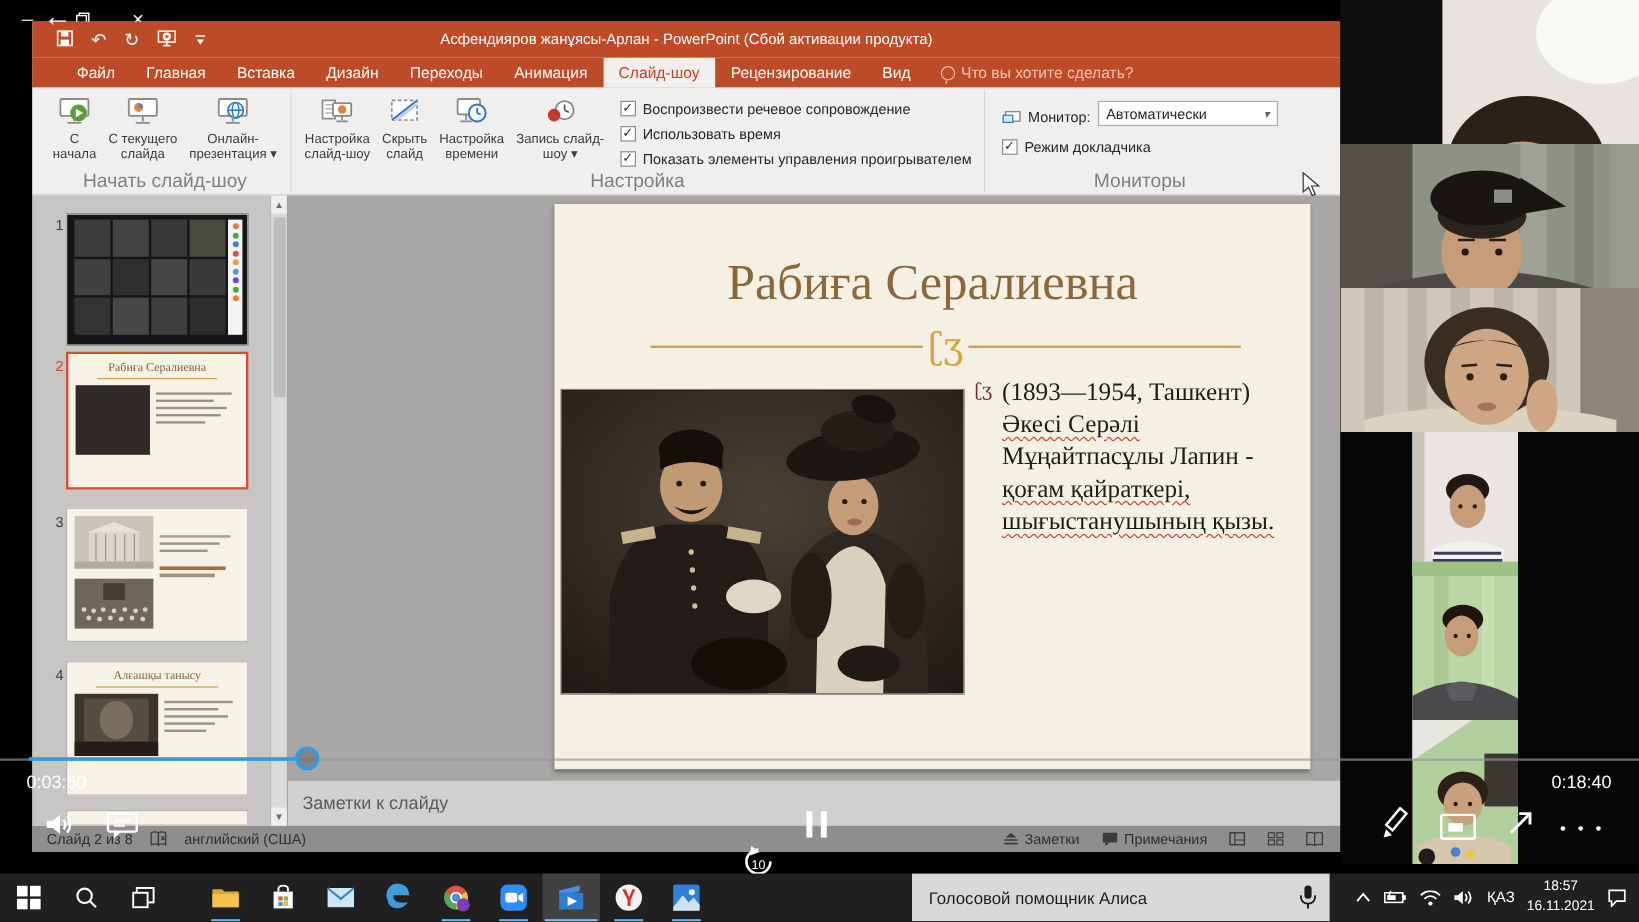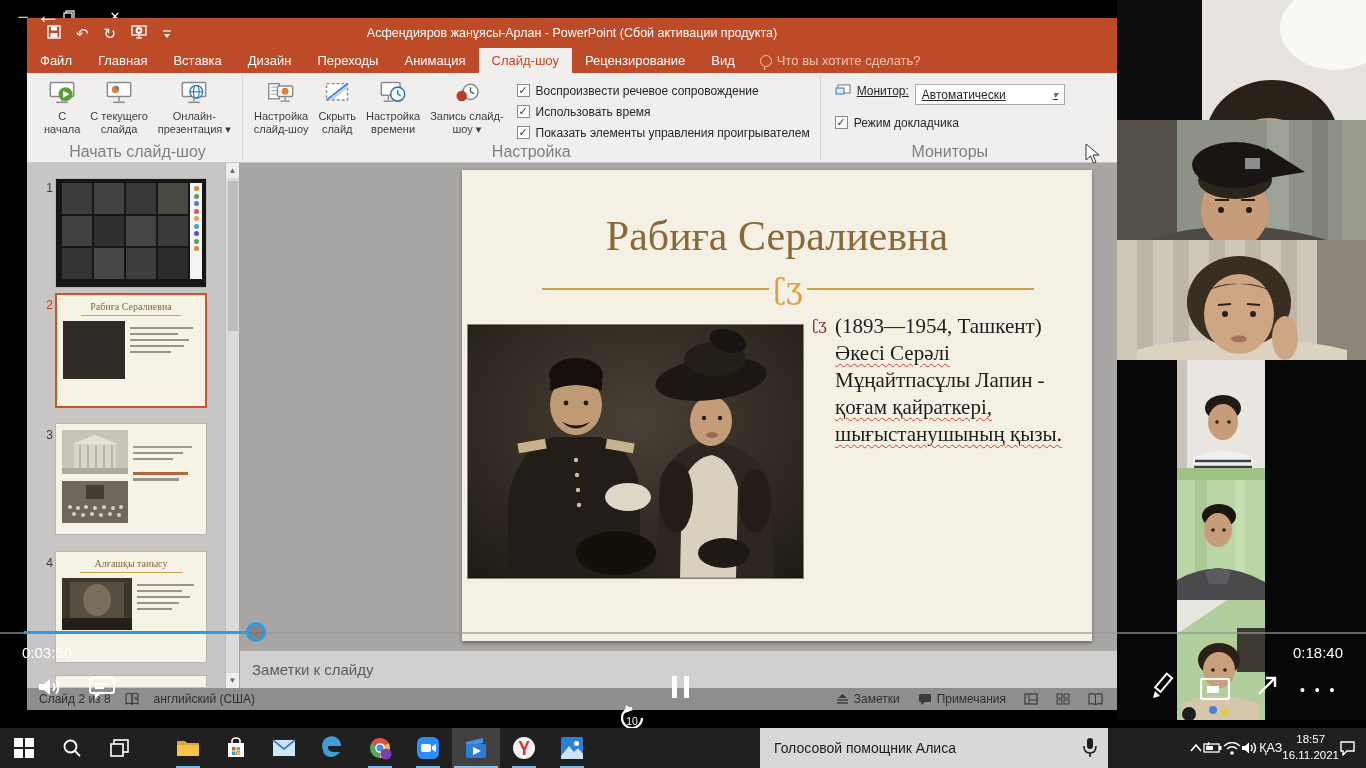--- a/index.html
+++ b/index.html
@@ -7,41 +7,41 @@
   #screen{position:relative;width:1366px;height:768px;overflow:hidden;background:#000;
     font-family:"Liberation Sans",sans-serif;}
   .video{position:absolute;left:0;top:0;width:1366px;height:728px;background:#000;}
 
   
   .ppt{position:absolute;left:27px;top:18px;width:1090px;height:692px;background:#F1EFED;display:flex;flex-direction:column;}
   .tbar{height:30px;background:#BD4B27;display:flex;align-items:center;position:relative;color:#fff;flex:none;}
   .qat{display:flex;align-items:center;gap:15px;padding-left:20px;font-size:15px;}
   .qat .qi{color:#fff;cursor:default;line-height:1;}
   .ttl{position:absolute;left:0;right:0;text-align:center;font-size:12.5px;color:#fff;pointer-events:none;}
-  .tabs{height:25px;background:#BD4B27;display:flex;align-items:flex-end;padding-left:0;flex:none;}
+  .tabs{height:25px;background:#BD4B27;display:flex;align-items:flex-end;padding-left:24px;flex:none;}
   .tab{padding:0 13px;font-size:13px;color:#fff;line-height:25px;white-space:nowrap;}
   .tab.active{background:#F1EFED;color:#C8431F;}
   .tellme{display:flex;align-items:center;gap:5px;color:#F3C4B2;font-size:13px;padding:0 12px;line-height:25px;}
   .bulb{width:12px;height:12px;border:1.5px solid #F3C4B2;border-radius:50%;position:relative;}
   .bulb:after{content:"";position:absolute;left:3px;bottom:-4px;width:3px;height:3px;border-left:1.5px solid #F3C4B2;}
 
   .ribbon{height:90px;background:#F1EFED;border-bottom:1px solid #C9C7C5;display:flex;flex:none;padding-left:6px;}
   .rgroup{position:relative;display:flex;align-items:flex-start;padding:3px 6px 16px 6px;}
   .rsep{width:1px;background:#D8D6D4;margin:2px 0;}
   .glabel{position:absolute;left:0;right:0;bottom:1px;text-align:center;font-size:16px;color:#7F7F7F;}
   .rbtn{display:flex;flex-direction:column;align-items:center;padding:3px 5px 0 5px;gap:3px;}
   .rbtn span{font-size:11px;color:#3C3C3C;text-align:center;line-height:1.18;white-space:pre-line;}
   .rbtn svg{flex:none;}
   .cbcol{display:flex;flex-direction:column;gap:4px;margin:6px 4px 0 8px;}
   .cb{display:flex;align-items:center;gap:6px;font-size:12px;color:#262626;height:17px;white-space:nowrap;}
   .cbbox{width:13px;height:13px;background:#fff;border:1px solid #8A8A8A;font-size:11px;line-height:11px;color:#333;
      text-align:center;font-style:normal;flex:none;}
   .cbbox i{font-style:normal;}
   .moncol{display:flex;flex-direction:column;margin-top:8px;gap:9px;padding:0 8px;}
-  .monrow{display:flex;align-items:flex-start;gap:6px;font-size:12px;color:#262626;text-decoration:underline;}
+  .monrow{display:flex;align-items:flex-end;gap:6px;font-size:12px;color:#262626;}
   .select{width:150px;height:21px;background:#fff;border:1px solid #ABABAB;display:flex;align-items:center;
      justify-content:space-between;padding:0 6px;font-size:12px;color:#262626;}
   .select .da{color:#666;font-size:10px;}
 
   .main{flex:1;display:flex;min-height:0;}
   .panel{width:213px;background:#C8C6C4;position:relative;flex:none;border-right:1px solid #A4A2A0;}
   .thumb{position:absolute;left:28px;width:152px;background:#F5F2E6;border:1px solid #B9B7B5;}
   .tnum{position:absolute;left:10px;width:16px;text-align:right;font-size:12px;color:#3D3D3D;}
   .thumb.sel{border:2px solid #D2502E;}
   .mini-title{font-family:"Liberation Serif",serif;color:#8A683A;font-size:10px;text-align:center;margin-top:6px;}
@@ -96,21 +96,21 @@
 
   
   .taskbar{position:absolute;left:0;bottom:0;width:1366px;height:40px;background:#202020;display:flex;align-items:stretch;z-index:50;}
   .tcell{width:48px;display:flex;align-items:center;justify-content:center;position:relative;flex:none;}
   .tcell.open:after{content:"";position:absolute;bottom:0;left:12px;right:12px;height:2px;background:#76B9ED;}
   .tcell.activeapp{background:#414141;}
   .tcell.activeapp:after{left:2px;right:2px;background:#8AC2EF;}
   .tsearch{position:absolute;left:760px;top:0;width:348px;height:40px;background:#D8D8D8;display:flex;align-items:center;
      padding:0 10px 0 14px;font-size:14px;color:#1C1C1C;}
   .tsearch .stext{flex:1;}
-  .tray{position:absolute;right:0;top:0;height:40px;display:flex;align-items:center;padding-right:10px;color:#fff;}
+  .tray{position:absolute;right:0;top:0;height:40px;display:flex;align-items:center;gap:10px;padding-right:10px;color:#fff;}
   .clock{font-size:11.5px;text-align:center;line-height:1.35;}
   .lang{font-size:12.5px;}
 
   .cursor{left:1085px;top:143px;}
 </style>
 </head>
 <body>
 
 <div id="screen">
 <div class="video">

